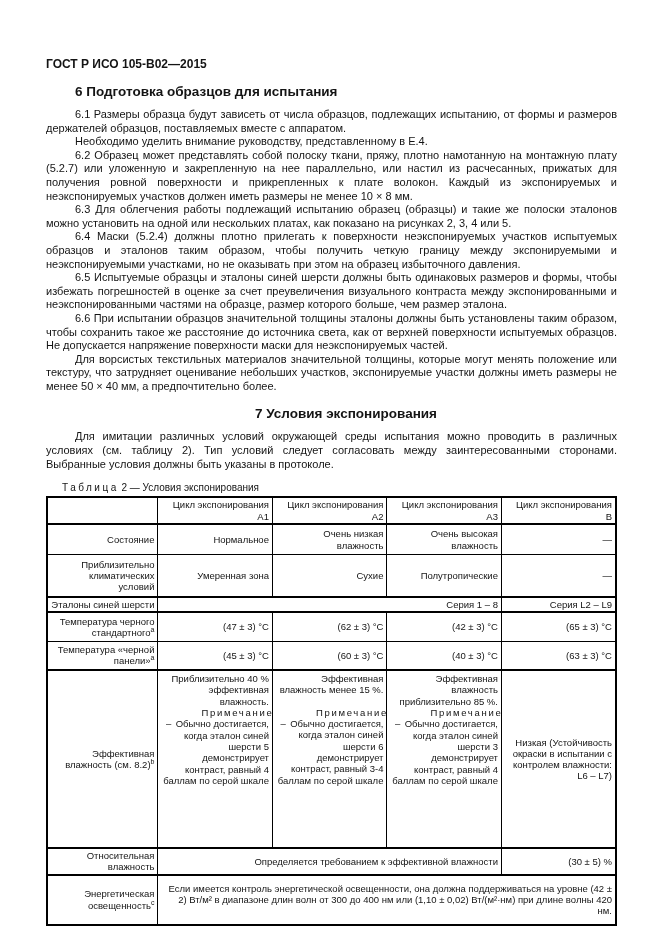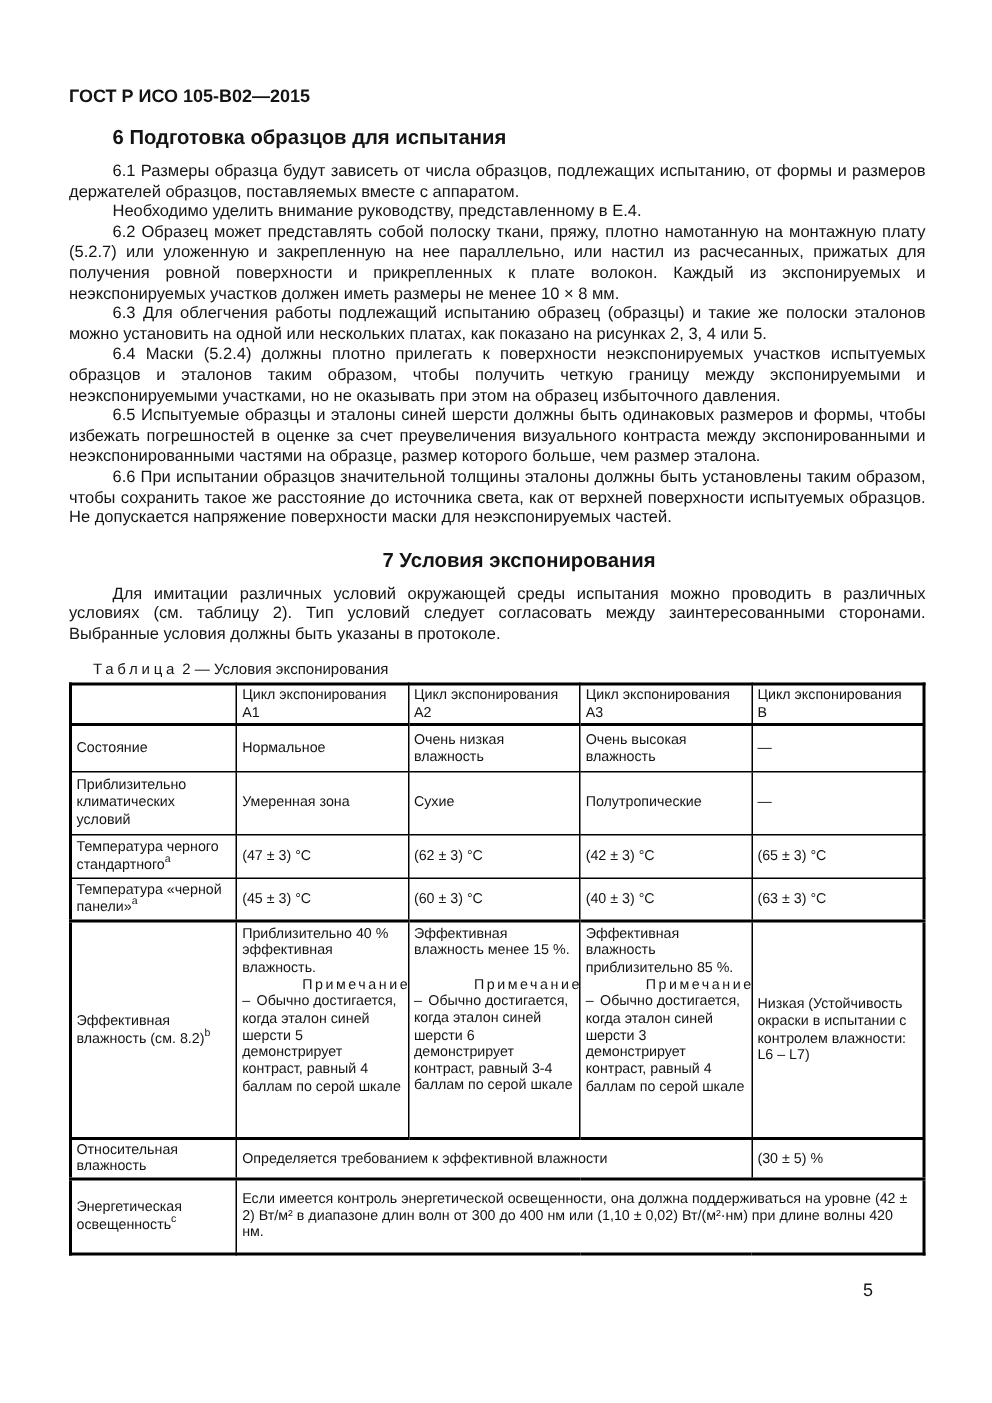--- a/index.html
+++ b/index.html
@@ -43,31 +43,31 @@
   table.gost {
     width: 100%;
     border-collapse: collapse;
     border: 2px solid #000;
     table-layout: fixed;
     font-size: 9.5px;
     line-height: 11.3px;
   }
   table.gost td {
     border: 1px solid #000;
-    text-align: left;
+    text-align: right;
     vertical-align: middle;
     padding: 1px 3px;
   }
   tr.header-row td { border-bottom-width: 2px; height: 24px; }
   tr.condition-row td { height: 31px; }
   tr.climate-row td { height: 42px; }
   tr.wool-row td { border-top-width: 2px; border-bottom-width: 2px; height: 14px; }
   tr.temp-std-row td { height: 29px; }
   tr.temp-panel-row td { border-bottom-width: 2px; height: 29px; }
-  tr.humidity-row td { border-bottom-width: 2px; height: 145px; margin-top: 34px; }
+  tr.humidity-row td { border-bottom-width: 2px; height: 178px; margin-top: 34px; }
   tr.humidity-row td.v-top { vertical-align: top; padding-top: 2px; }
   tr.rel-row td { border-bottom-width: 2px; height: 24px; }
   tr.irr-row td { height: 50px; }
 
   .note-label { letter-spacing: 1.7px; padding-left: 40px; }
   .cell-note.gap { margin-top: 11px; }
   sup { font-size: 7px; line-height: 0; }
 
   .page-num {
     text-align: right;
@@ -85,20 +85,21 @@
 
   <h2 class="sec">6 Подготовка образцов для испытания</h2>
 
   <p class="body">6.1 Размеры образца будут зависеть от числа образцов, подлежащих испытанию, от формы и размеров держателей образцов, поставляемых вместе с аппаратом.</p>
   <p class="body">Необходимо уделить внимание руководству, представленному в Е.4.</p>
   <p class="body">6.2 Образец может представлять собой полоску ткани, пряжу, плотно намотанную на монтажную плату (5.2.7) или уложенную и закрепленную на нее параллельно, или настил из расчесанных, прижатых для получения ровной поверхности и прикрепленных к плате волокон. Каждый из экспонируемых и неэкспонируемых участков должен иметь размеры не менее 10 × 8 мм.</p>
   <p class="body">6.3 Для облегчения работы подлежащий испытанию образец (образцы) и такие же полоски эталонов можно установить на одной или нескольких платах, как показано на рисунках 2, 3, 4 или 5.</p>
   <p class="body">6.4 Маски (5.2.4) должны плотно прилегать к поверхности неэкспонируемых участков испытуемых образцов и эталонов таким образом, чтобы получить четкую границу между экспонируемыми и неэкспонируемыми участками, но не оказывать при этом на образец избыточного давления.</p>
   <p class="body">6.5 Испытуемые образцы и эталоны синей шерсти должны быть одинаковых размеров и формы, чтобы избежать погрешностей в оценке за счет преувеличения визуального контраста между экспонированными и неэкспонированными частями на образце, размер которого больше, чем размер эталона.</p>
   <p class="body">6.6 При испытании образцов значительной толщины эталоны должны быть установлены таким образом, чтобы сохранить такое же расстояние до источника света, как от верхней поверхности испытуемых образцов. Не допускается напряжение поверхности маски для неэкспонируемых частей.</p>
+  <p class="body">Для ворсистых текстильных материалов значительной толщины, которые могут менять положение или текстуру, что затрудняет оценивание небольших участков, экспонируемые участки должны иметь размеры не менее 50 × 40 мм, а предпочтительно более.</p>
 
   <h2 class="sec sec-7">7 Условия экспонирования</h2>
 
   <p class="body">Для имитации различных условий окружающей среды испытания можно проводить в различных условиях (см. таблицу 2). Тип условий следует согласовать между заинтересованными сторонами. Выбранные условия должны быть указаны в протоколе.</p>
 
   <div class="table-caption">
     <span class="spaced">Таблица</span><span> 2 — Условия экспонирования</span>
   </div>
 
   <table class="gost">
@@ -140,20 +141,25 @@
     </tr>
 
     <tr class="climate-row">
       <td>Приблизительно климатических условий</td>
       <td>Умеренная зона</td>
       <td>Сухие</td>
       <td>Полутропические</td>
       <td>—</td>
     </tr>
 
+    <tr class="wool-row">
+      <td>Эталоны синей шерсти</td>
+      <td colspan="3">Серия 1 – 8</td>
+      <td>Серия  L2 – L9</td>
+    </tr>
 
     <tr class="temp-std-row">
       <td>
         <span>Температура черного стандартного</span><sup>a</sup>
       </td>
       <td>(47 ± 3) °С</td>
       <td>(62 ± 3) °С</td>
       <td>(42 ± 3) °С</td>
       <td>(65 ± 3) °С</td>
     </tr>

